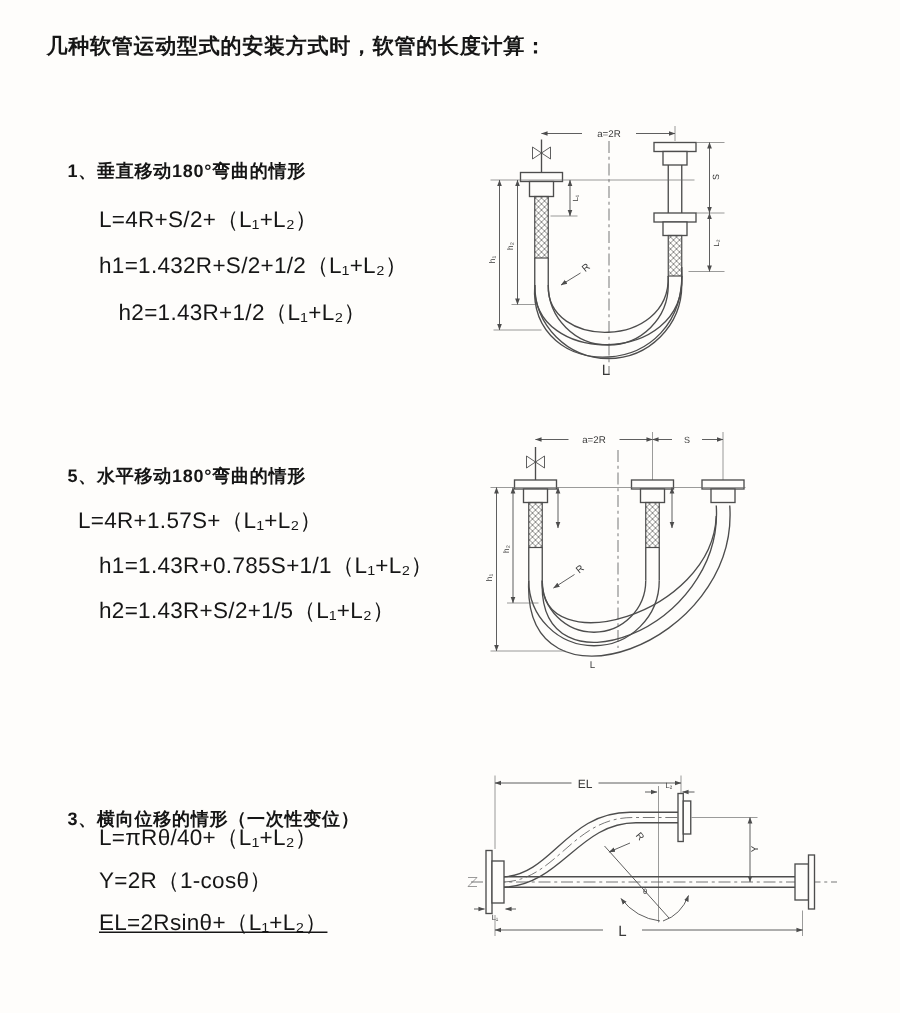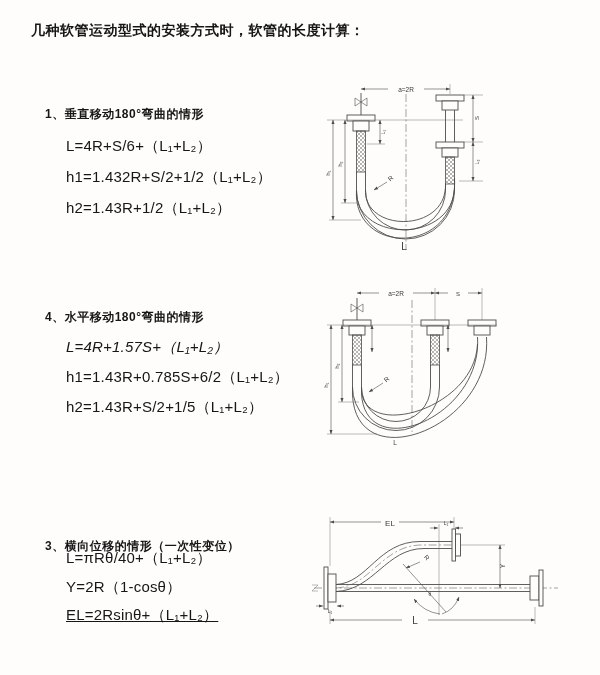--- a/index.html
+++ b/index.html
@@ -21,29 +21,29 @@
 </style>
 </head>
 <body>
 
 <div id="page">
 
   <div class="abs doc-title" style="left:31px;top:22px;">几种软管运动型式的安装方式时，软管的长度计算：</div>
 
   <div>
     <div class="abs sec-heading" style="left:45px;top:106px;">1、垂直移动180°弯曲的情形</div>
-    <div class="abs formula" style="left:66px;top:137px;">L=4R+S/6+（L₁+L₂）</div>
+    <div class="abs formula" style="left:66px;top:137px;">L=4R+S/2+（L₁+L₂）</div>
     <div class="abs formula" style="left:66px;top:168px;">h1=1.432R+S/2+1/2（L₁+L₂）</div>
-    <div class="abs formula" style="left:66px;top:199px;text-align:right;">h2=1.43R+1/2（L₁+L₂）</div>
+    <div class="abs formula" style="left:79px;top:199px;text-align:right;">h2=1.43R+1/2（L₁+L₂）</div>
   </div>
 
   <div>
-    <div class="abs sec-heading" style="left:45px;top:309px;">4、水平移动180°弯曲的情形</div>
-    <div class="abs formula" style="left:66px;top:338px;font-style:italic;">L=4R+1.57S+（L₁+L₂）</div>
-    <div class="abs formula" style="left:66px;top:368px;">h1=1.43R+0.785S+6/2（L₁+L₂）</div>
+    <div class="abs sec-heading" style="left:45px;top:309px;">5、水平移动180°弯曲的情形</div>
+    <div class="abs formula" style="left:52px;top:338px;">L=4R+1.57S+（L₁+L₂）</div>
+    <div class="abs formula" style="left:66px;top:368px;">h1=1.43R+0.785S+1/1（L₁+L₂）</div>
     <div class="abs formula" style="left:66px;top:398px;">h2=1.43R+S/2+1/5（L₁+L₂）</div>
   </div>
 
   <div>
     <div class="abs sec-heading" style="left:45px;top:538px;">3、横向位移的情形（一次性变位）</div>
     <div class="abs formula" style="left:66px;top:549px;">L=πRθ/40+（L₁+L₂）</div>
     <div class="abs formula" style="left:66px;top:578px;">Y=2R（1-cosθ）</div>
     <div class="abs formula" style="left:66px;top:606px;text-decoration:underline;">EL=2Rsinθ+（L₁+L₂）</div>
   </div>
 

